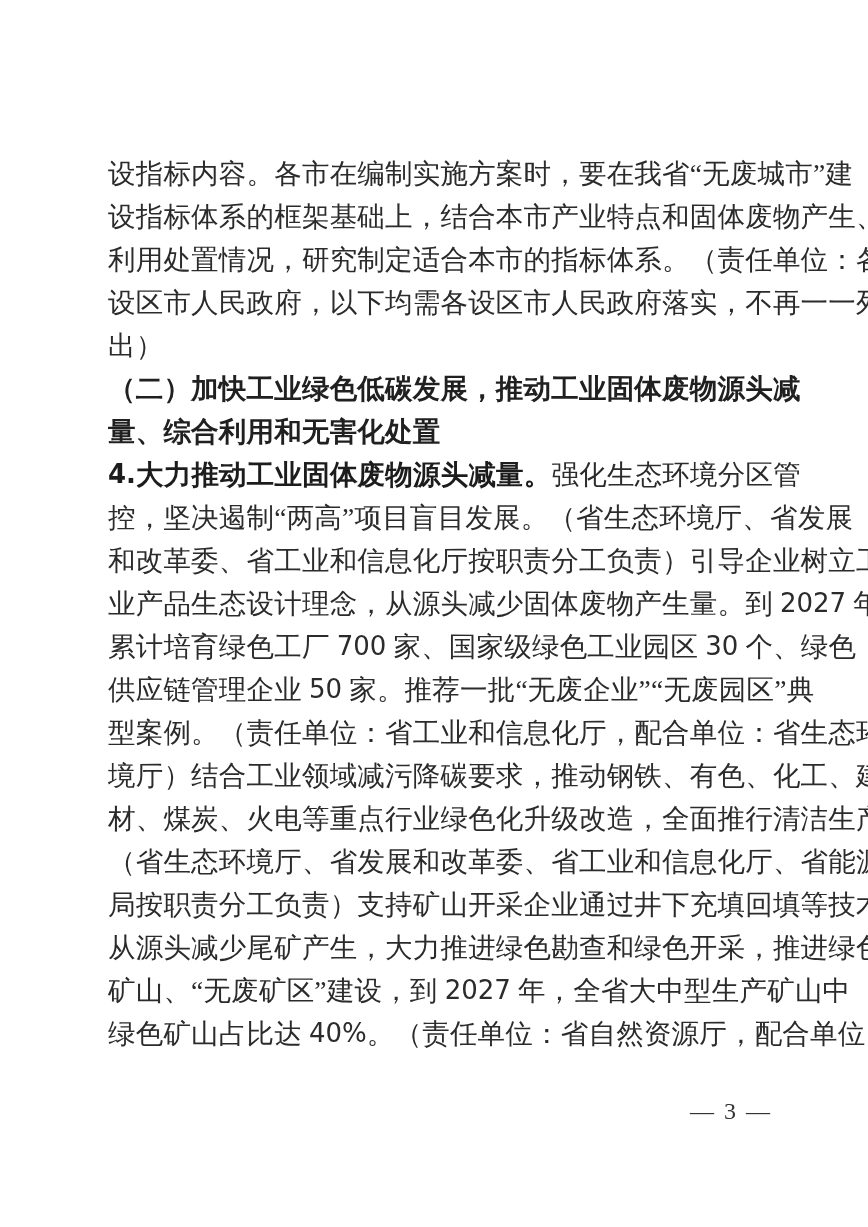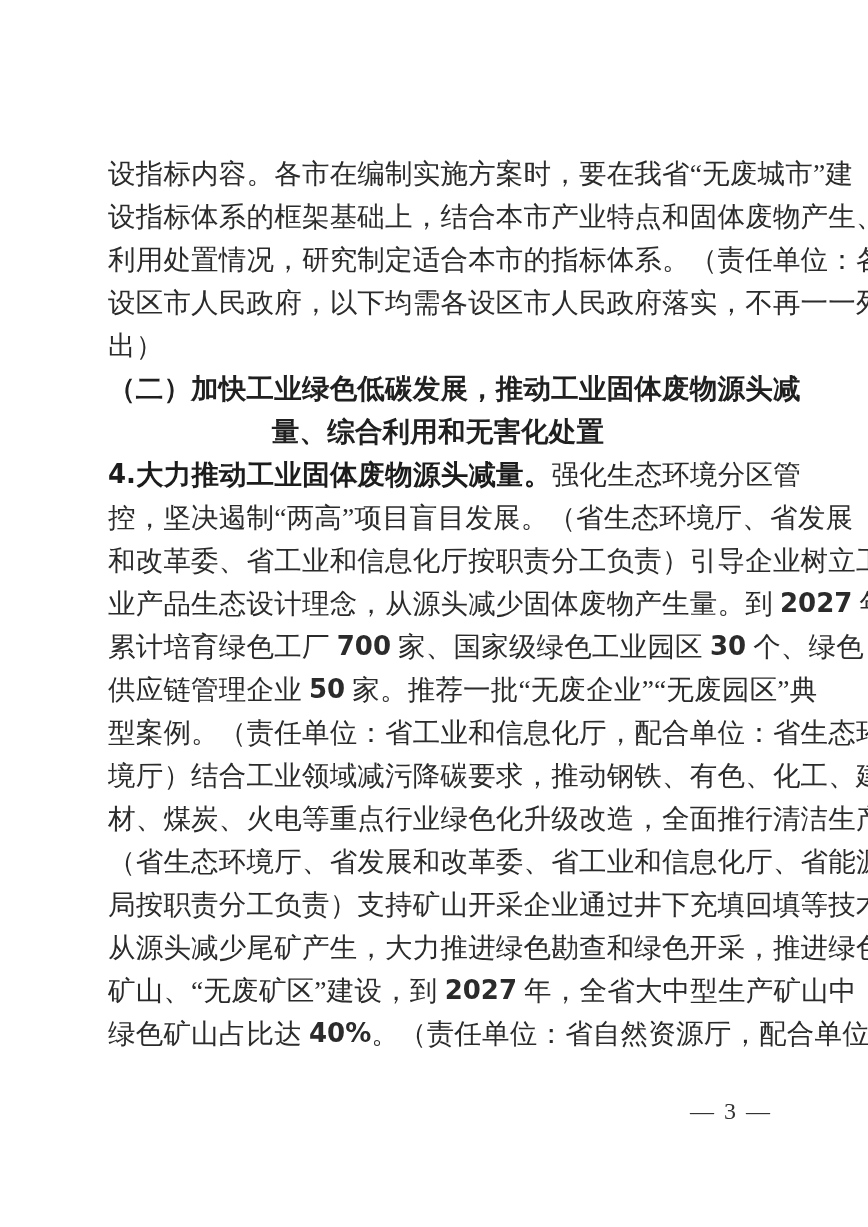--- a/index.html
+++ b/index.html
@@ -44,21 +44,21 @@
     justify-content: space-between;
   }
   .line.just > span.ch {
     display: inline-block;
   }
   .line.flush {
     display: block;
   }
   .num {
     font-family: "DejaVu Sans", "Liberation Sans", sans-serif;
-    font-weight: bold;
+    font-weight: normal;
     font-size: 26px;
     letter-spacing: 0;
   }
   .bold-head {
     font-weight: bold;
     color: #1c1c1c;
   }
   .sec-head {
     font-weight: bold;
     color: #202020;
@@ -80,21 +80,21 @@
 
   <div class="content">
 
     <div class="line just"><span class="ch">设</span><span class="ch">指</span><span class="ch">标</span><span class="ch">内</span><span class="ch">容</span><span class="ch">。</span><span class="ch">各</span><span class="ch">市</span><span class="ch">在</span><span class="ch">编</span><span class="ch">制</span><span class="ch">实</span><span class="ch">施</span><span class="ch">方</span><span class="ch">案</span><span class="ch">时</span><span class="ch">，</span><span class="ch">要</span><span class="ch">在</span><span class="ch">我</span><span class="ch">省</span><span class="ch">“</span><span class="ch">无</span><span class="ch">废</span><span class="ch">城</span><span class="ch">市</span><span class="ch">”</span><span class="ch">建</span></div>
     <div class="line just"><span class="ch">设</span><span class="ch">指</span><span class="ch">标</span><span class="ch">体</span><span class="ch">系</span><span class="ch">的</span><span class="ch">框</span><span class="ch">架</span><span class="ch">基</span><span class="ch">础</span><span class="ch">上</span><span class="ch">，</span><span class="ch">结</span><span class="ch">合</span><span class="ch">本</span><span class="ch">市</span><span class="ch">产</span><span class="ch">业</span><span class="ch">特</span><span class="ch">点</span><span class="ch">和</span><span class="ch">固</span><span class="ch">体</span><span class="ch">废</span><span class="ch">物</span><span class="ch">产</span><span class="ch">生</span><span class="ch">、</span></div>
     <div class="line just"><span class="ch">利</span><span class="ch">用</span><span class="ch">处</span><span class="ch">置</span><span class="ch">情</span><span class="ch">况</span><span class="ch">，</span><span class="ch">研</span><span class="ch">究</span><span class="ch">制</span><span class="ch">定</span><span class="ch">适</span><span class="ch">合</span><span class="ch">本</span><span class="ch">市</span><span class="ch">的</span><span class="ch">指</span><span class="ch">标</span><span class="ch">体</span><span class="ch">系</span><span class="ch">。</span><span class="ch">（</span><span class="ch">责</span><span class="ch">任</span><span class="ch">单</span><span class="ch">位</span><span class="ch">：</span><span class="ch">各</span></div>
     <div class="line just"><span class="ch">设</span><span class="ch">区</span><span class="ch">市</span><span class="ch">人</span><span class="ch">民</span><span class="ch">政</span><span class="ch">府</span><span class="ch">，</span><span class="ch">以</span><span class="ch">下</span><span class="ch">均</span><span class="ch">需</span><span class="ch">各</span><span class="ch">设</span><span class="ch">区</span><span class="ch">市</span><span class="ch">人</span><span class="ch">民</span><span class="ch">政</span><span class="ch">府</span><span class="ch">落</span><span class="ch">实</span><span class="ch">，</span><span class="ch">不</span><span class="ch">再</span><span class="ch">一</span><span class="ch">一</span><span class="ch">列</span></div>
     <div class="line flush" style="display: block;"><span class="ch">出</span><span class="ch">）</span></div>
 
     <div class="line just sec-head"><span class="ch" style="width: 52px;"></span><span class="ch">（</span><span class="ch">二</span><span class="ch">）</span><span class="ch">加</span><span class="ch">快</span><span class="ch">工</span><span class="ch">业</span><span class="ch">绿</span><span class="ch">色</span><span class="ch">低</span><span class="ch">碳</span><span class="ch">发</span><span class="ch">展</span><span class="ch">，</span><span class="ch">推</span><span class="ch">动</span><span class="ch">工</span><span class="ch">业</span><span class="ch">固</span><span class="ch">体</span><span class="ch">废</span><span class="ch">物</span><span class="ch">源</span><span class="ch">头</span><span class="ch">减</span></div>
-    <div class="line flush sec-head" style="display: block; text-align: center;"><span class="ch">量</span><span class="ch">、</span><span class="ch">综</span><span class="ch">合</span><span class="ch">利</span><span class="ch">用</span><span class="ch">和</span><span class="ch">无</span><span class="ch">害</span><span class="ch">化</span><span class="ch">处</span><span class="ch">置</span></div>
+    <div class="line flush sec-head" style="display: block;"><span class="ch">量</span><span class="ch">、</span><span class="ch">综</span><span class="ch">合</span><span class="ch">利</span><span class="ch">用</span><span class="ch">和</span><span class="ch">无</span><span class="ch">害</span><span class="ch">化</span><span class="ch">处</span><span class="ch">置</span></div>
 
     <div class="line just"><span class="ch" style="width: 46px;"></span><span class="ch num bold-head">4.</span><span class="ch bold-head">大</span><span class="ch bold-head">力</span><span class="ch bold-head">推</span><span class="ch bold-head">动</span><span class="ch bold-head">工</span><span class="ch bold-head">业</span><span class="ch bold-head">固</span><span class="ch bold-head">体</span><span class="ch bold-head">废</span><span class="ch bold-head">物</span><span class="ch bold-head">源</span><span class="ch bold-head">头</span><span class="ch bold-head">减</span><span class="ch bold-head">量</span><span class="ch bold-head">。</span><span class="ch">强</span><span class="ch">化</span><span class="ch">生</span><span class="ch">态</span><span class="ch">环</span><span class="ch">境</span><span class="ch">分</span><span class="ch">区</span><span class="ch">管</span></div>
     <div class="line just"><span class="ch">控</span><span class="ch">，</span><span class="ch">坚</span><span class="ch">决</span><span class="ch">遏</span><span class="ch">制</span><span class="ch">“</span><span class="ch">两</span><span class="ch">高</span><span class="ch">”</span><span class="ch">项</span><span class="ch">目</span><span class="ch">盲</span><span class="ch">目</span><span class="ch">发</span><span class="ch">展</span><span class="ch">。</span><span class="ch">（</span><span class="ch">省</span><span class="ch">生</span><span class="ch">态</span><span class="ch">环</span><span class="ch">境</span><span class="ch">厅</span><span class="ch">、</span><span class="ch">省</span><span class="ch">发</span><span class="ch">展</span></div>
     <div class="line just"><span class="ch">和</span><span class="ch">改</span><span class="ch">革</span><span class="ch">委</span><span class="ch">、</span><span class="ch">省</span><span class="ch">工</span><span class="ch">业</span><span class="ch">和</span><span class="ch">信</span><span class="ch">息</span><span class="ch">化</span><span class="ch">厅</span><span class="ch">按</span><span class="ch">职</span><span class="ch">责</span><span class="ch">分</span><span class="ch">工</span><span class="ch">负</span><span class="ch">责</span><span class="ch">）</span><span class="ch">引</span><span class="ch">导</span><span class="ch">企</span><span class="ch">业</span><span class="ch">树</span><span class="ch">立</span><span class="ch">工</span></div>
     <div class="line just"><span class="ch">业</span><span class="ch">产</span><span class="ch">品</span><span class="ch">生</span><span class="ch">态</span><span class="ch">设</span><span class="ch">计</span><span class="ch">理</span><span class="ch">念</span><span class="ch">，</span><span class="ch">从</span><span class="ch">源</span><span class="ch">头</span><span class="ch">减</span><span class="ch">少</span><span class="ch">固</span><span class="ch">体</span><span class="ch">废</span><span class="ch">物</span><span class="ch">产</span><span class="ch">生</span><span class="ch">量</span><span class="ch">。</span><span class="ch">到</span><span class="ch"> </span><span class="ch num">2027</span><span class="ch"> </span><span class="ch">年</span></div>
     <div class="line just"><span class="ch">累</span><span class="ch">计</span><span class="ch">培</span><span class="ch">育</span><span class="ch">绿</span><span class="ch">色</span><span class="ch">工</span><span class="ch">厂</span><span class="ch"> </span><span class="ch num">700</span><span class="ch"> </span><span class="ch">家</span><span class="ch">、</span><span class="ch">国</span><span class="ch">家</span><span class="ch">级</span><span class="ch">绿</span><span class="ch">色</span><span class="ch">工</span><span class="ch">业</span><span class="ch">园</span><span class="ch">区</span><span class="ch"> </span><span class="ch num">30</span><span class="ch"> </span><span class="ch">个</span><span class="ch">、</span><span class="ch">绿</span><span class="ch">色</span></div>
     <div class="line just"><span class="ch">供</span><span class="ch">应</span><span class="ch">链</span><span class="ch">管</span><span class="ch">理</span><span class="ch">企</span><span class="ch">业</span><span class="ch"> </span><span class="ch num">50</span><span class="ch"> </span><span class="ch">家</span><span class="ch">。</span><span class="ch">推</span><span class="ch">荐</span><span class="ch">一</span><span class="ch">批</span><span class="ch">“</span><span class="ch">无</span><span class="ch">废</span><span class="ch">企</span><span class="ch">业</span><span class="ch">”</span><span class="ch">“</span><span class="ch">无</span><span class="ch">废</span><span class="ch">园</span><span class="ch">区</span><span class="ch">”</span><span class="ch">典</span></div>
     <div class="line just"><span class="ch">型</span><span class="ch">案</span><span class="ch">例</span><span class="ch">。</span><span class="ch">（</span><span class="ch">责</span><span class="ch">任</span><span class="ch">单</span><span class="ch">位</span><span class="ch">：</span><span class="ch">省</span><span class="ch">工</span><span class="ch">业</span><span class="ch">和</span><span class="ch">信</span><span class="ch">息</span><span class="ch">化</span><span class="ch">厅</span><span class="ch">，</span><span class="ch">配</span><span class="ch">合</span><span class="ch">单</span><span class="ch">位</span><span class="ch">：</span><span class="ch">省</span><span class="ch">生</span><span class="ch">态</span><span class="ch">环</span></div>
     <div class="line just"><span class="ch">境</span><span class="ch">厅</span><span class="ch">）</span><span class="ch">结</span><span class="ch">合</span><span class="ch">工</span><span class="ch">业</span><span class="ch">领</span><span class="ch">域</span><span class="ch">减</span><span class="ch">污</span><span class="ch">降</span><span class="ch">碳</span><span class="ch">要</span><span class="ch">求</span><span class="ch">，</span><span class="ch">推</span><span class="ch">动</span><span class="ch">钢</span><span class="ch">铁</span><span class="ch">、</span><span class="ch">有</span><span class="ch">色</span><span class="ch">、</span><span class="ch">化</span><span class="ch">工</span><span class="ch">、</span><span class="ch">建</span></div>
     <div class="line just"><span class="ch">材</span><span class="ch">、</span><span class="ch">煤</span><span class="ch">炭</span><span class="ch">、</span><span class="ch">火</span><span class="ch">电</span><span class="ch">等</span><span class="ch">重</span><span class="ch">点</span><span class="ch">行</span><span class="ch">业</span><span class="ch">绿</span><span class="ch">色</span><span class="ch">化</span><span class="ch">升</span><span class="ch">级</span><span class="ch">改</span><span class="ch">造</span><span class="ch">，</span><span class="ch">全</span><span class="ch">面</span><span class="ch">推</span><span class="ch">行</span><span class="ch">清</span><span class="ch">洁</span><span class="ch">生</span><span class="ch">产</span></div>

